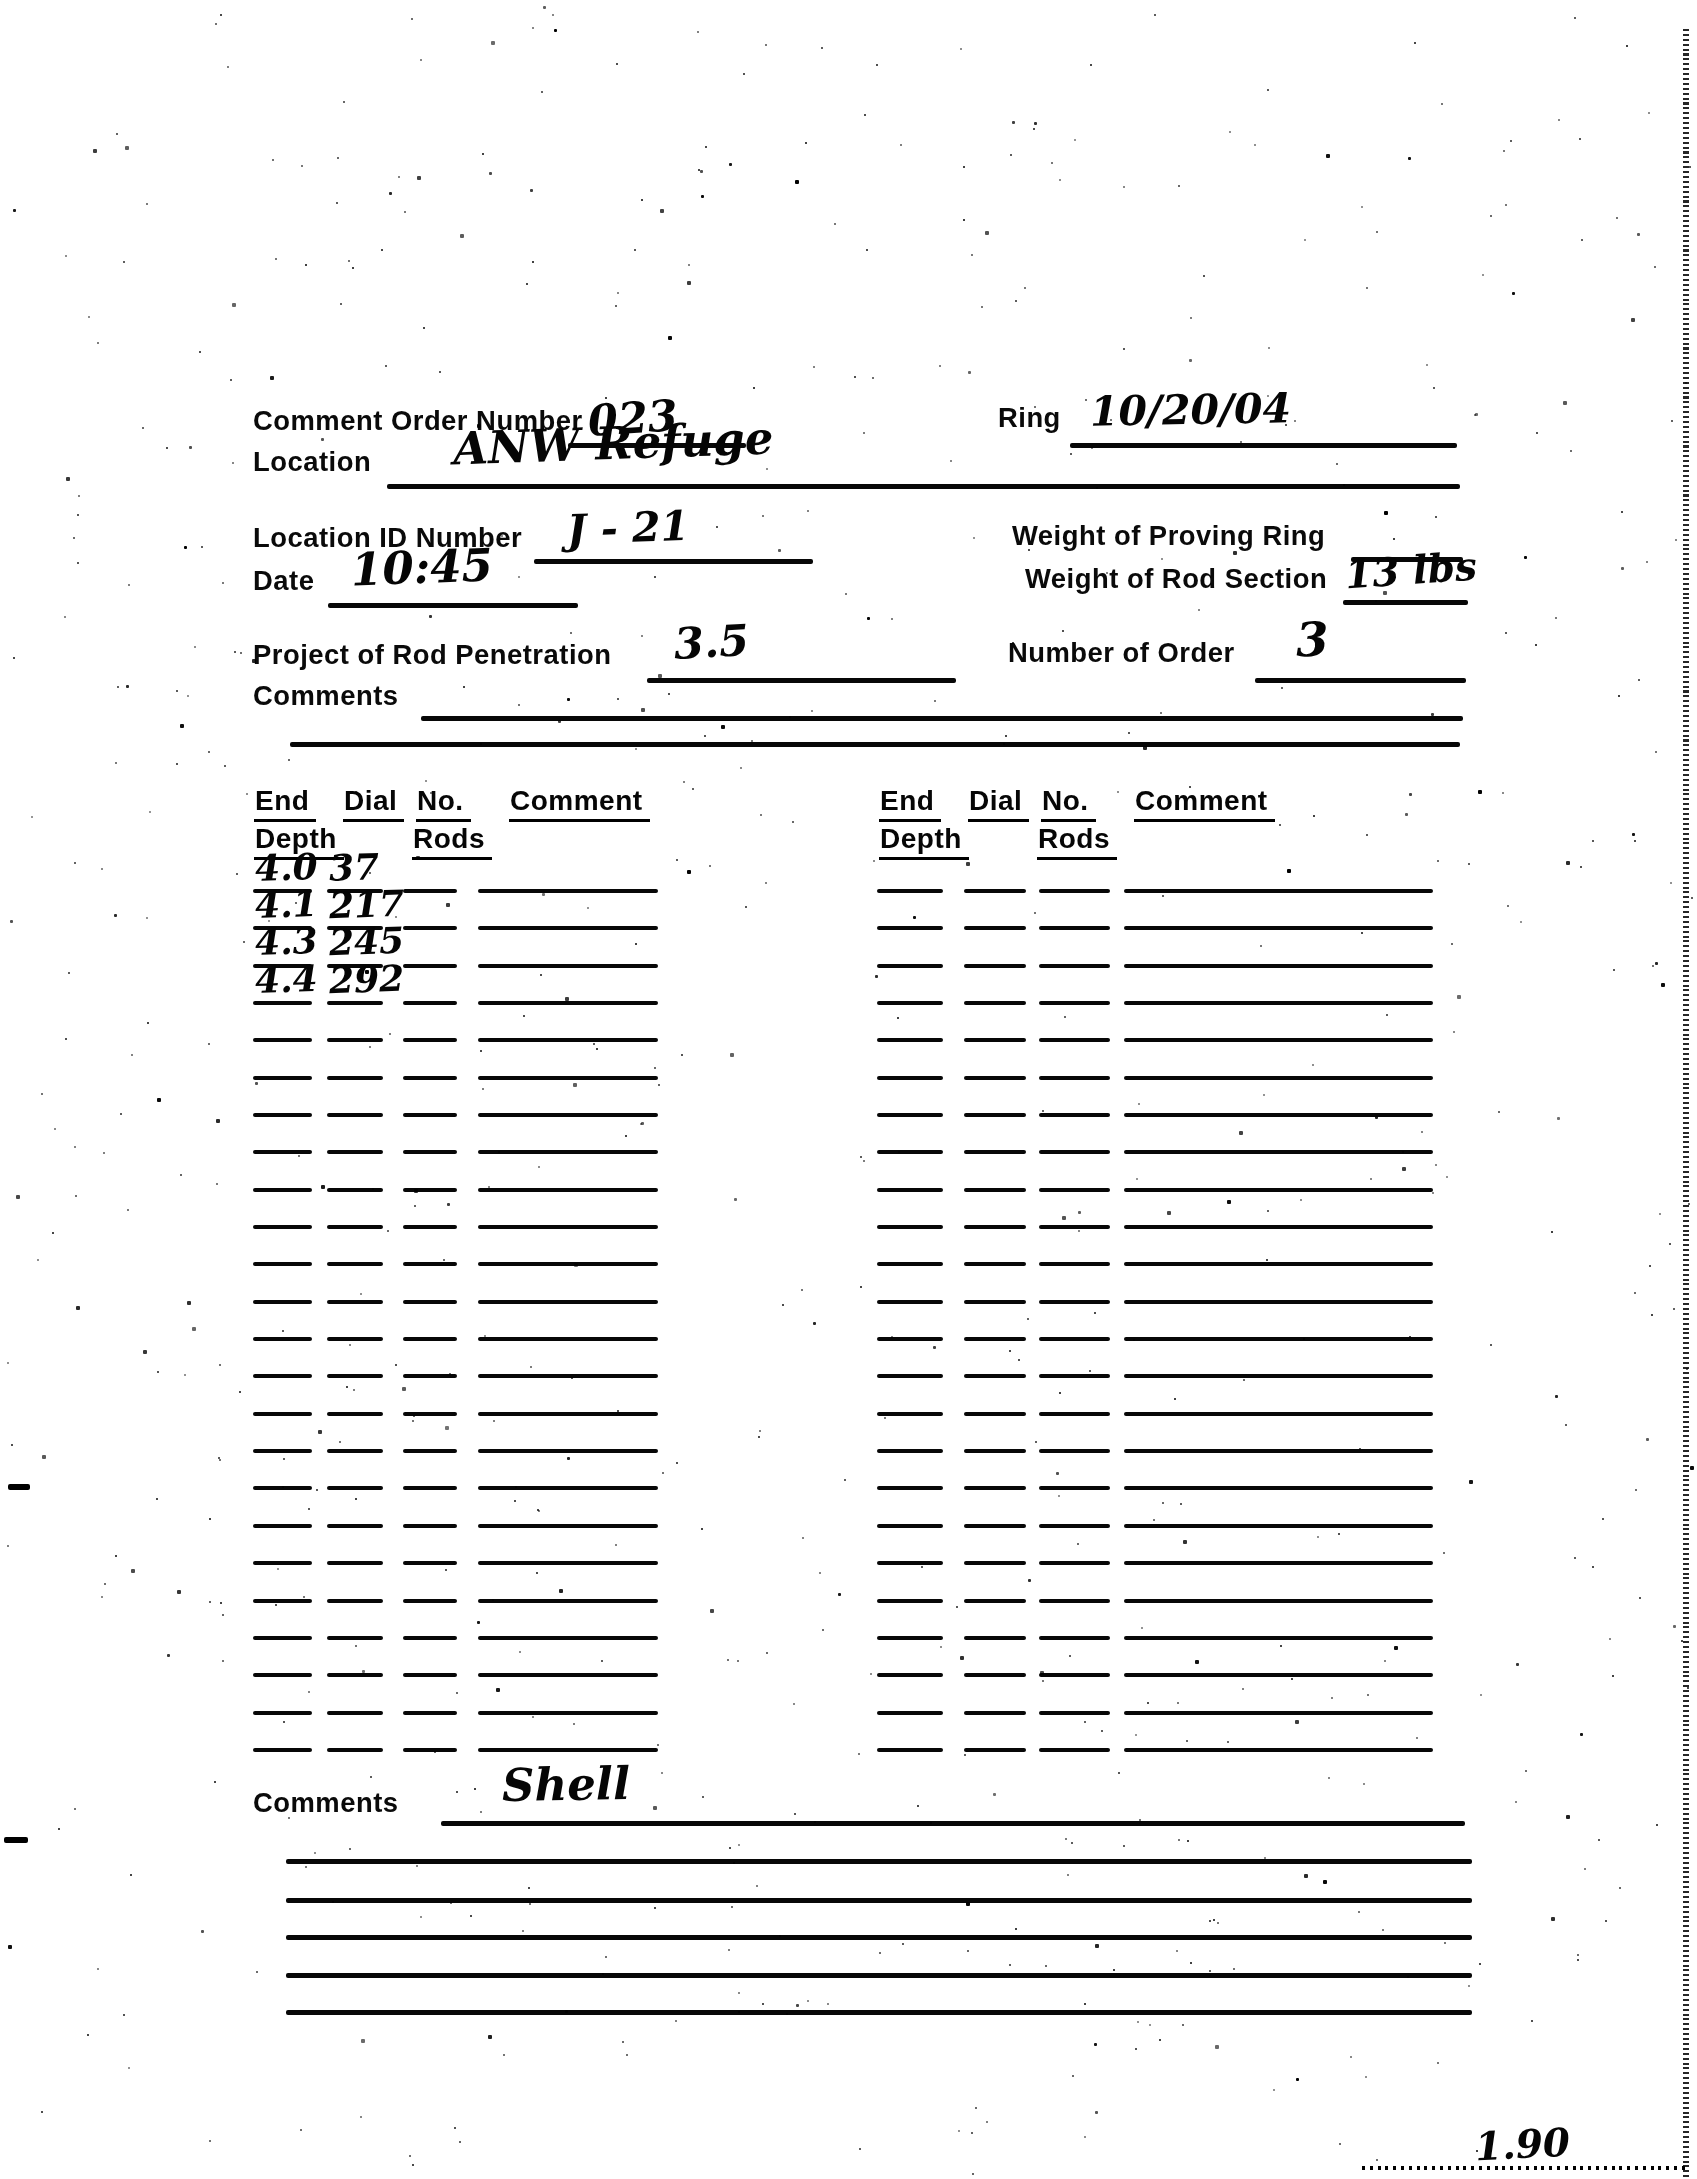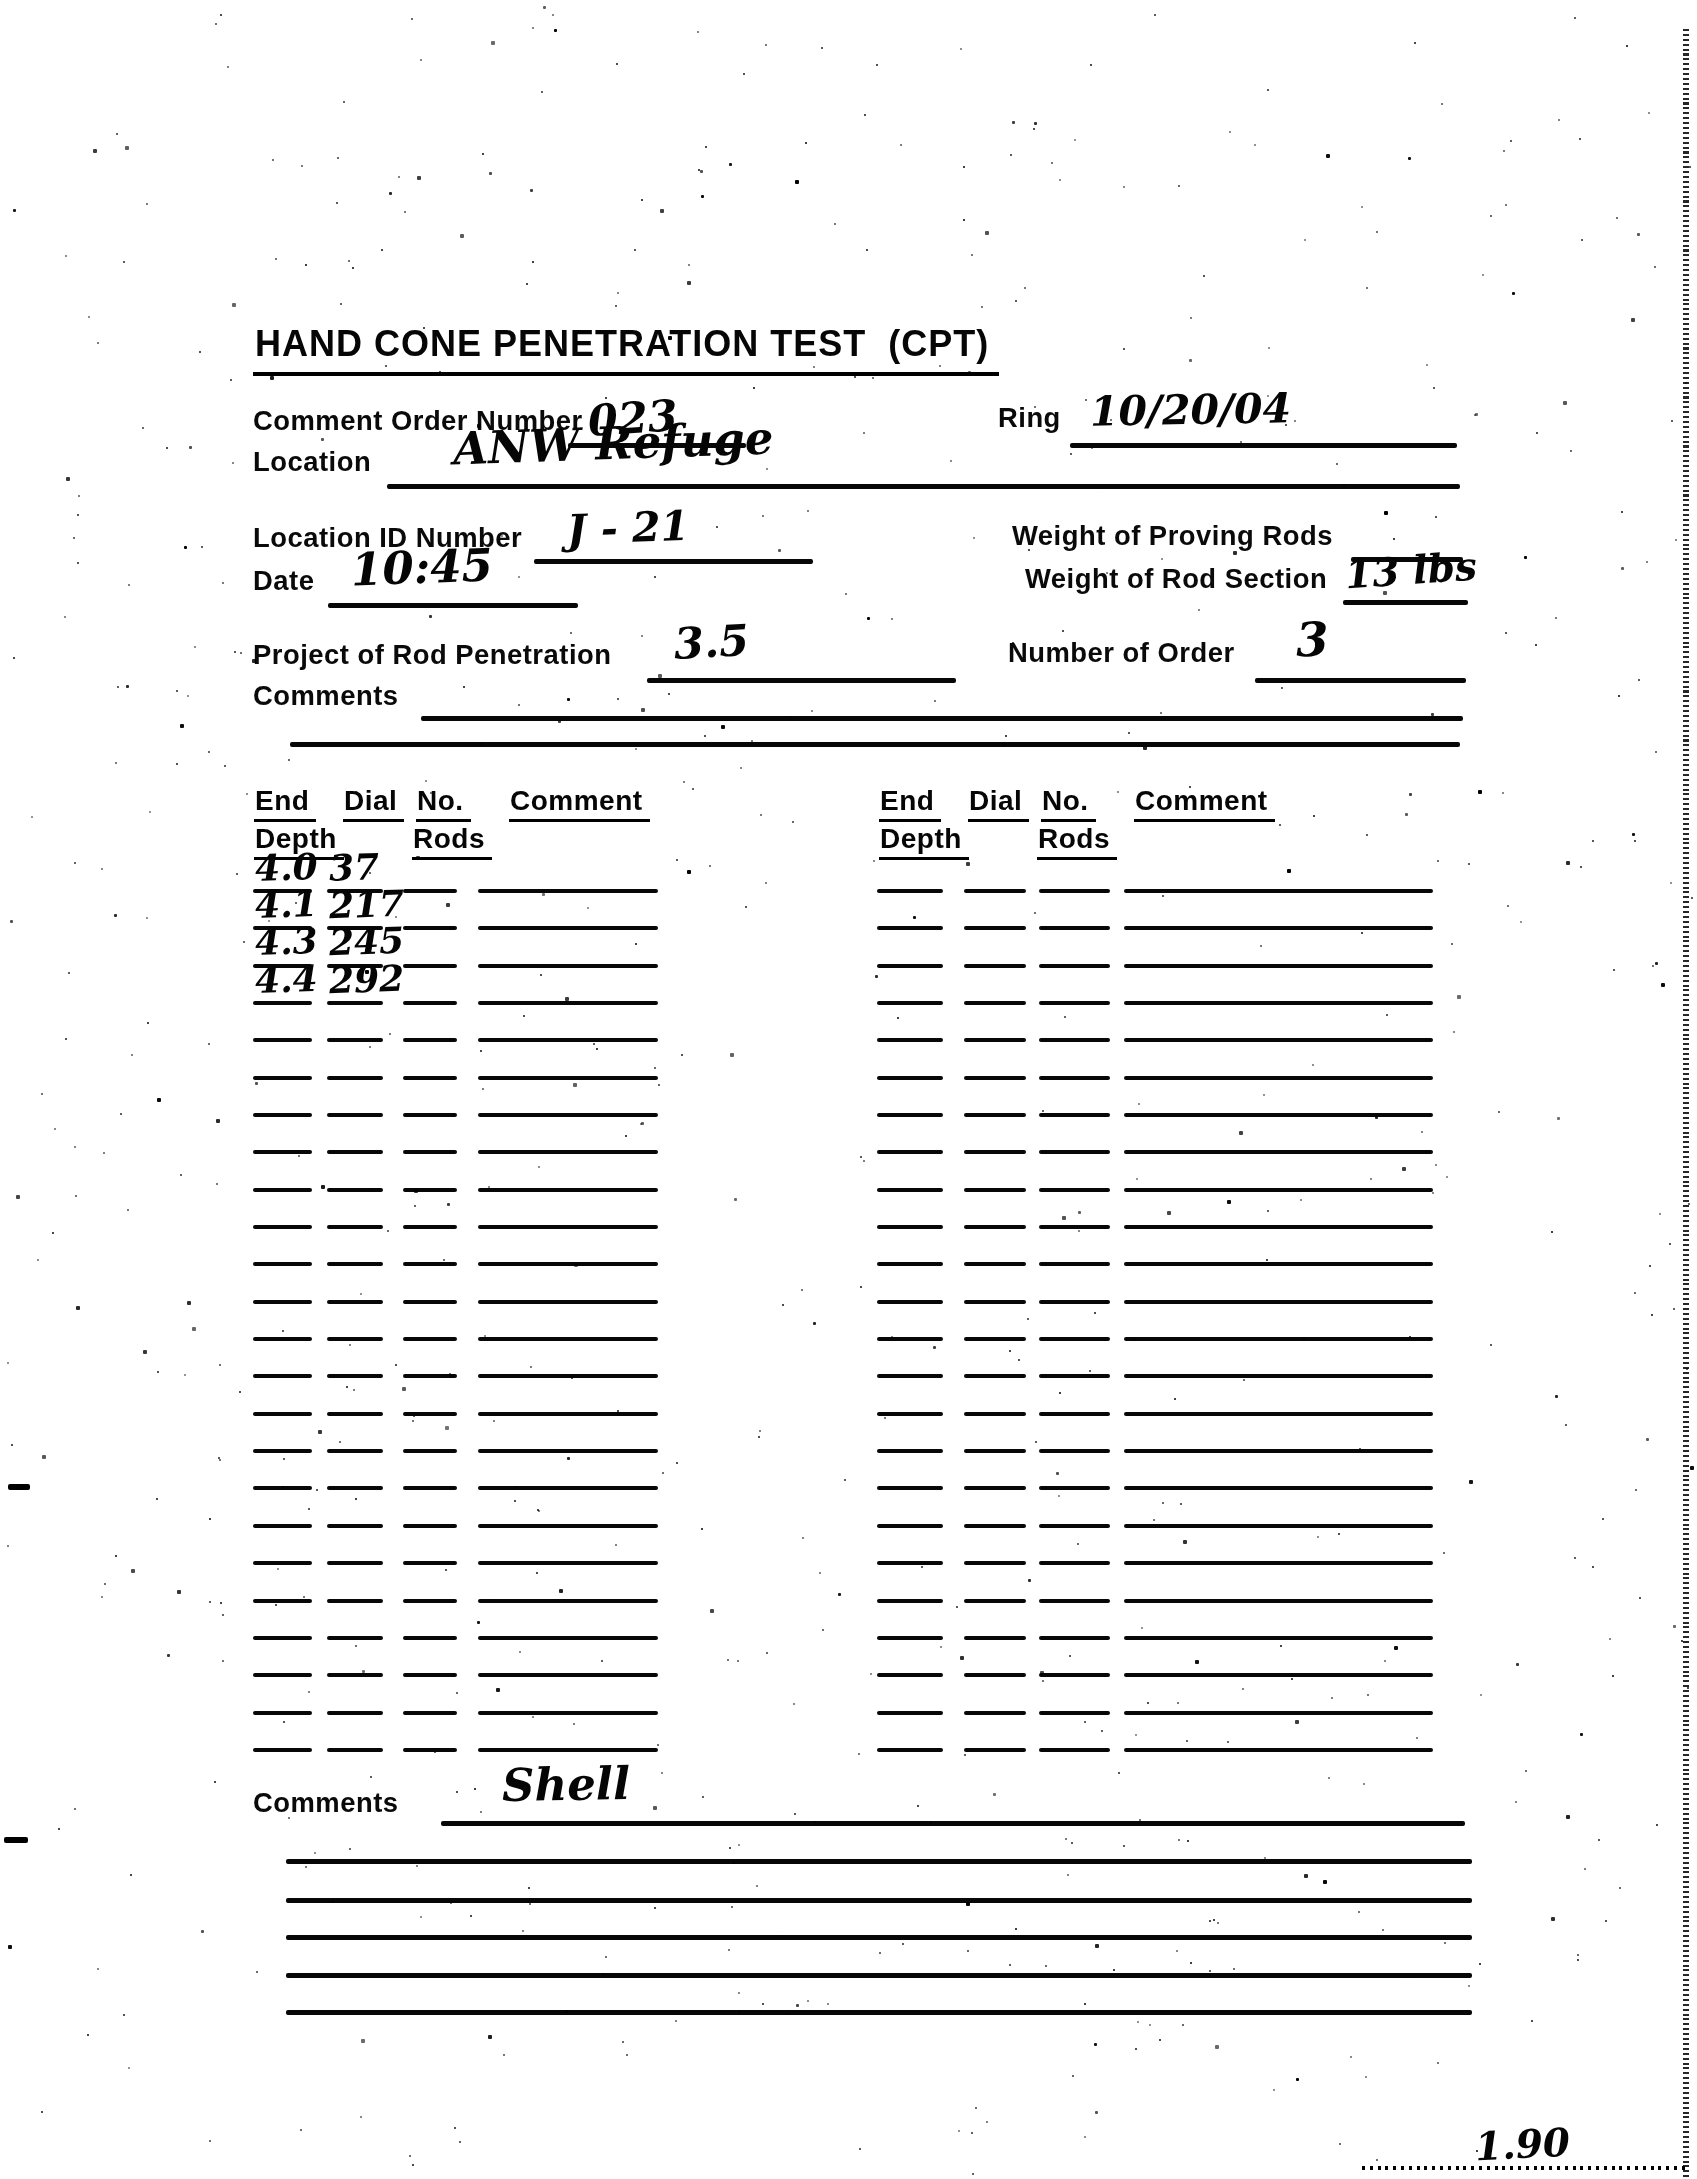--- a/index.html
+++ b/index.html
@@ -22,39 +22,38 @@
     background:repeating-linear-gradient(180deg,#000 0 2px,transparent 2px 4.9px);opacity:.85;}
   #bottom-edge{position:absolute;left:1362px;top:2166px;width:323px;height:3.9px;
     background:repeating-linear-gradient(90deg,#000 0 2.9px,transparent 2.9px 7.8px);}
   .noise-dot{position:absolute;background:#000;border-radius:1px;}
 </style>
 </head>
 <body>
 
 <div id="page">
 
-  <div class="title" style="left:253px;top:323px;">HAND CONE PENETRATION TEST  (CPT)</div>
 
   <div class="lbl" style="left:253px;top:405px;">Comment Order Number</div>
   <div class="rule" style="left:568px;top:443px;width:178px;"></div>
   <div class="hw" style="left:588px;top:397px;font-size:43px;transform:rotate(-4deg);">023</div>
 
   <div class="lbl" style="left:998px;top:402px;">Ring</div>
   <div class="rule" style="left:1070px;top:443px;width:387px;"></div>
   <div class="hw" style="left:1090px;top:390px;font-size:41px;transform:rotate(-1deg);">10/20/04</div>
 
   <div class="lbl" style="left:253px;top:446px;">Location</div>
   <div class="rule" style="left:387px;top:484px;width:1073px;"></div>
   <div class="hw" style="left:453px;top:421px;font-size:45px;transform:rotate(-2deg);">ANW Refuge</div>
 
   <div class="lbl" style="left:253px;top:522px;">Location ID Number</div>
   <div class="rule" style="left:534px;top:559px;width:279px;"></div>
   <div class="hw" style="left:567px;top:508px;font-size:41px;transform:rotate(-2deg);">J - 21</div>
 
-  <div class="lbl" style="left:1012px;top:520px;">Weight of Proving Rods</div>
+  <div class="lbl" style="left:1012px;top:520px;">Weight of Proving Ring</div>
   <div class="rule" style="left:1351px;top:557px;width:112px;"></div>
 
   <div class="lbl" style="left:253px;top:565px;">Date</div>
   <div class="rule" style="left:328px;top:603px;width:250px;"></div>
   <div class="hw" style="left:351px;top:545px;font-size:45px;transform:rotate(-2deg);">10:45</div>
 
   <div class="lbl" style="left:1025px;top:563px;">Weight of Rod Section</div>
   <div class="rule" style="left:1343px;top:600px;width:125px;"></div>
   <div class="hw" style="left:1345px;top:551px;font-size:39px;transform:rotate(-4deg);">13 lbs</div>
 

